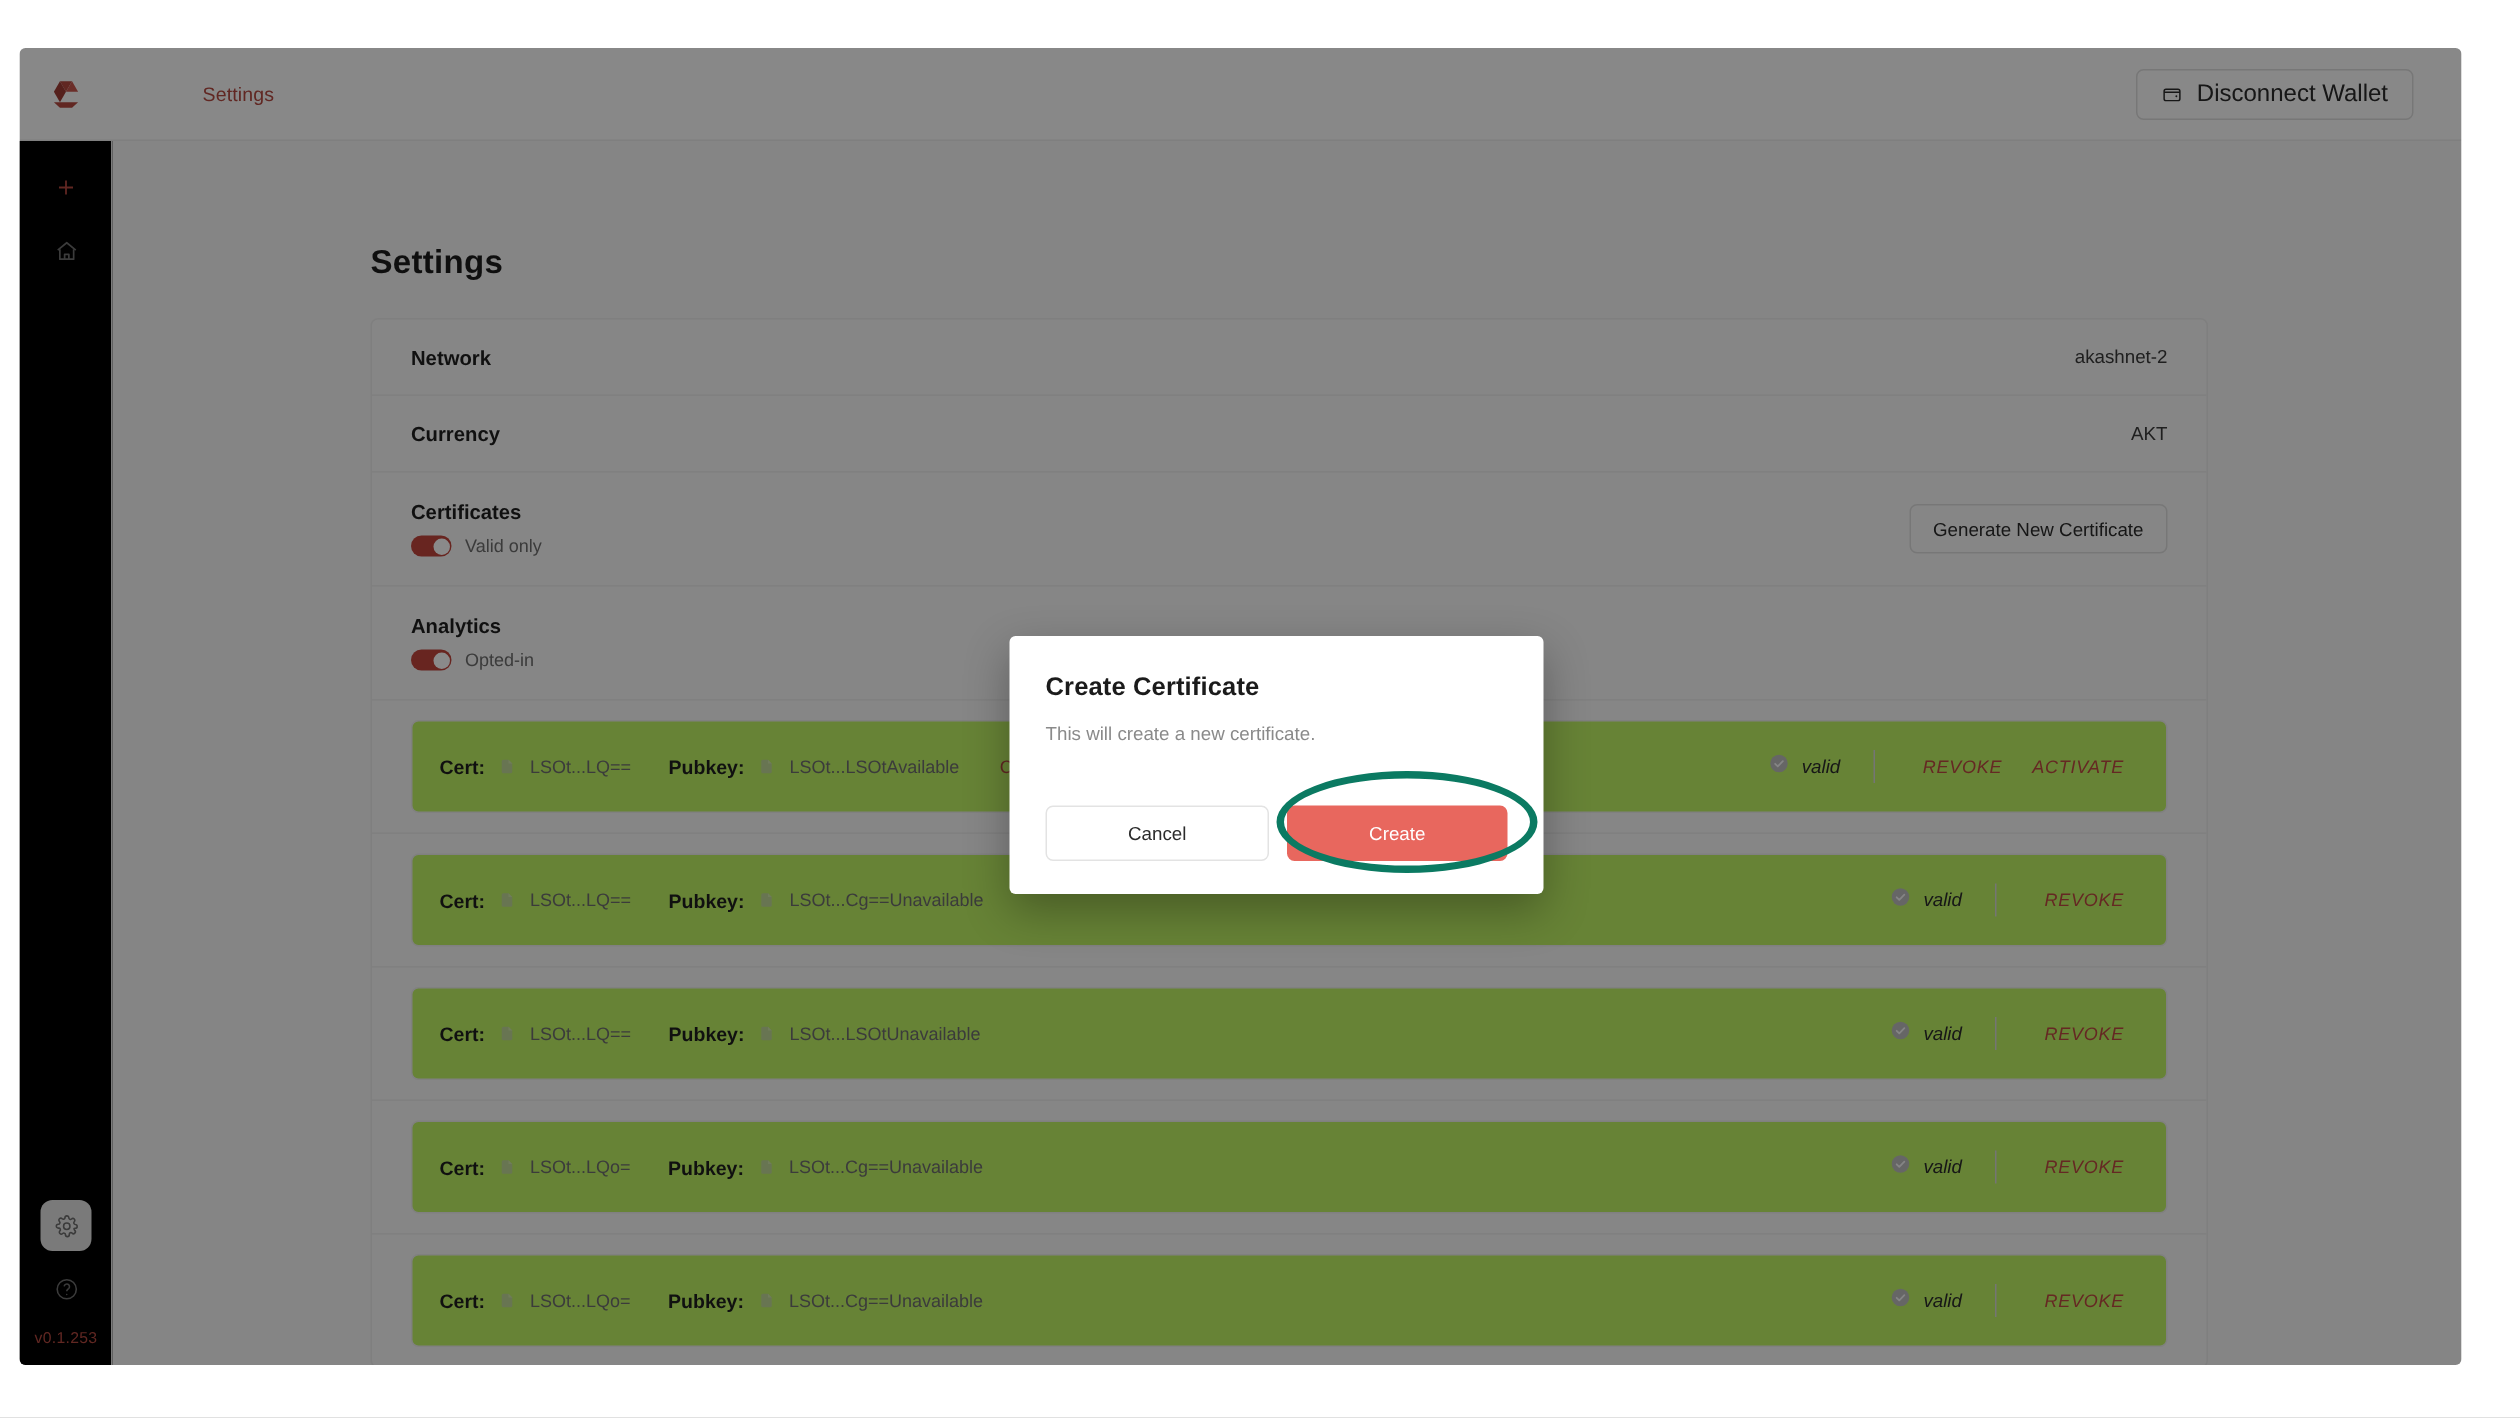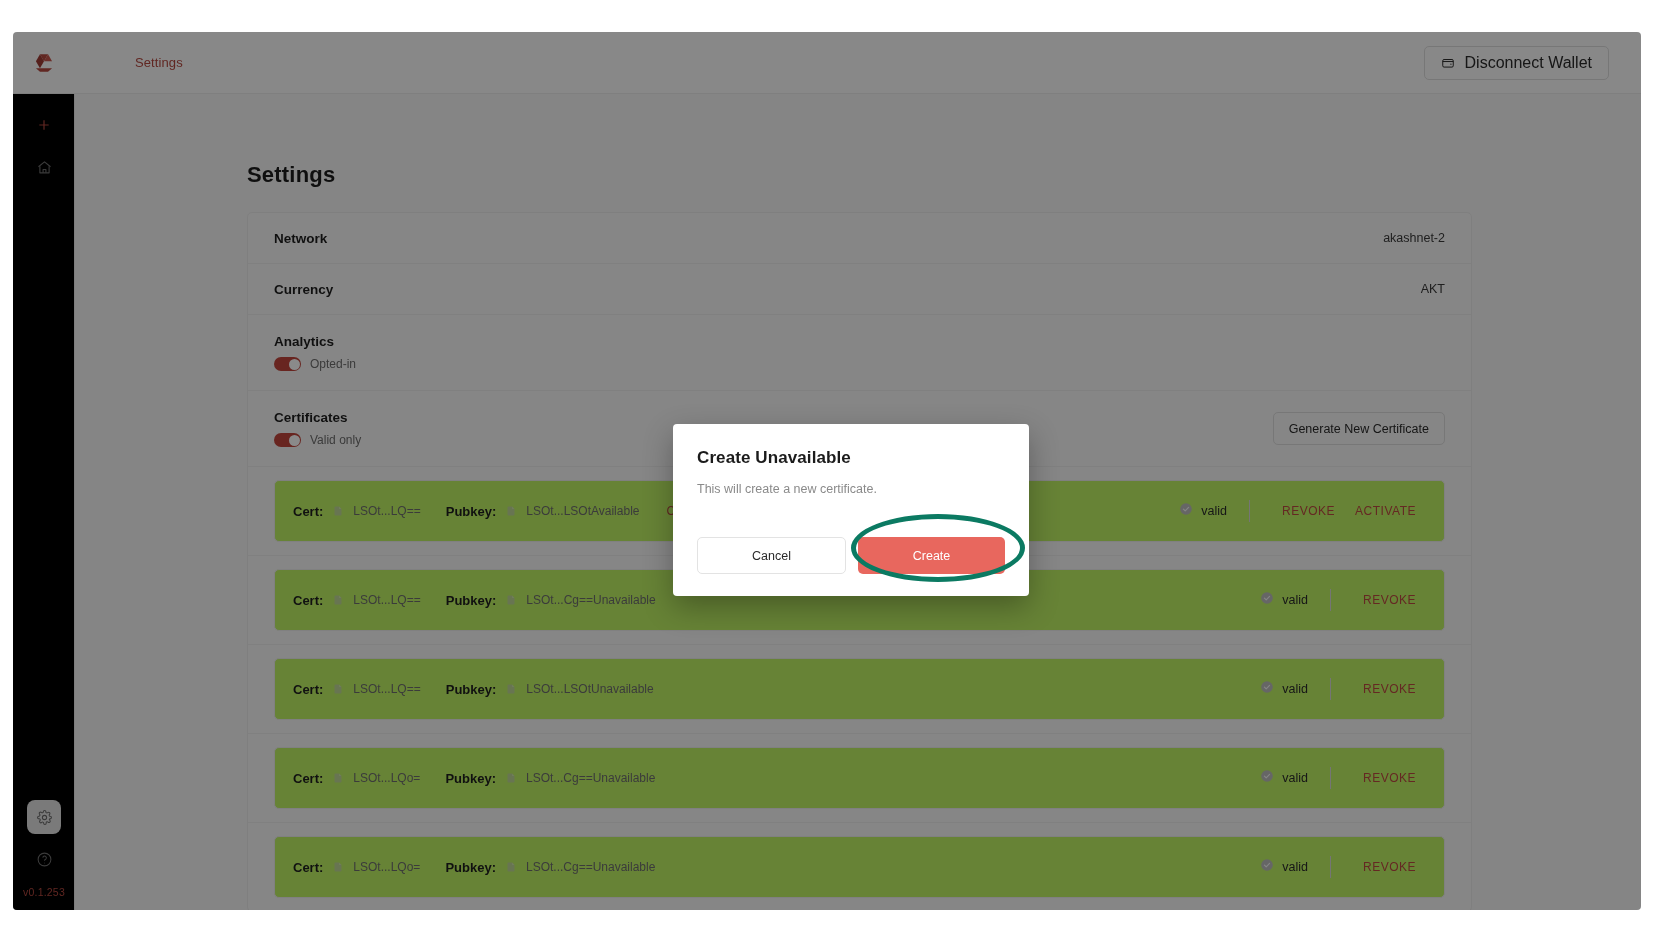--- a/index.html
+++ b/index.html
@@ -158,21 +158,21 @@
     display: flex; align-items: center; justify-content: space-between;
     padding: 0 18px;
   }
   .cert-sep { height: 1px; background: #ececec; margin: 0 -26px; }
   .cert-left { display: flex; align-items: center; gap: 9px; }
   .cert-key { font-size: 13px; font-weight: 700; color: #1f1f1f; }
   .cert-val { font-size: 12px; color: #6e6e6e; }
   .copy-ic { opacity: .55; display: flex; }
   .gap-l { margin-left: 16px; }
   .current-tag { font-size: 12px; color: #b3483f; margin-left: 18px; }
-  .cert-right { display: flex; align-items: center; gap: 0; }
+  .cert-right { display: flex; align-items: center; gap: 0; font-style: italic; }
   .valid-box { display: flex; align-items: center; gap: 8px; }
   .valid-text { font-size: 12.5px; color: #2b2b2b; }
   .vsep { width: 1px; height: 22px; background: #d8d8d8; margin: 0 22px; }
   .act-link {
     font-size: 12px; color: #bb4a41; letter-spacing: .5px;
     cursor: pointer; padding: 0 10px;
   }
 
   
   #modal {
@@ -300,41 +300,41 @@
         <div class="srow-value">akashnet-2</div>
       </div>
 
       <div class="srow">
         <div class="srow-label">Currency</div>
         <div class="srow-value">AKT</div>
       </div>
 
       <div class="srow-toggle">
         <div class="toggle-left">
+          <div class="lbl">Certificates</div>
+          <div class="toggle-line">
+            <div class="switch">
+                <div class="knob"></div>
+              </div>
+            <div class="switch-text">Valid only</div>
+          </div>
+        </div>
+        <button class="outline-btn">Generate New Certificate</button>
+      </div>
+
+      <div class="srow-toggle">
+        <div class="toggle-left">
           <div class="lbl">Analytics</div>
           <div class="toggle-line">
             <div class="switch">
                 <div class="knob"></div>
               </div>
             <div class="switch-text">Opted-in</div>
           </div>
         </div>
-      </div>
-
-      <div class="srow-toggle">
-        <div class="toggle-left">
-          <div class="lbl">Certificates</div>
-          <div class="toggle-line">
-            <div class="switch">
-                <div class="knob"></div>
-              </div>
-            <div class="switch-text">Valid only</div>
-          </div>
-        </div>
-        <button class="outline-btn">Generate New Certificate</button>
       </div>
 
       <div class="cert-wrap" id="cert-wrap">
           <div class="cert-row">
             <div class="cert-left">
               <span class="cert-key">Cert:</span>
               <span class="copy-ic">
                 <svg width="12" height="12" viewBox="0 0 24 24" fill="#c4c4c4">
                   <path d="M14 3H7a2 2 0 00-2 2v14a2 2 0 002 2h10a2 2 0 002-2V8z"></path>
                   <path d="M14 3v5h5" fill="#e0e0e0"></path>
@@ -492,21 +492,21 @@
               <span class="act-link">REVOKE</span>
             </div>
           </div>
         </div>
     </div>
   </div>
 
   <div id="scrim"></div>
 
   <div id="modal">
-    <div id="modal-title">Create Unavailable</div>
+    <div id="modal-title">Create Certificate</div>
     <div id="modal-desc">This will create a new certificate.</div>
     <div id="modal-actions">
       <button id="cancel-btn">Cancel</button>
       <button id="create-btn">Create</button>
     </div>
   </div>
 
   <div id="annotation-ellipse"></div>
 </div>
 

